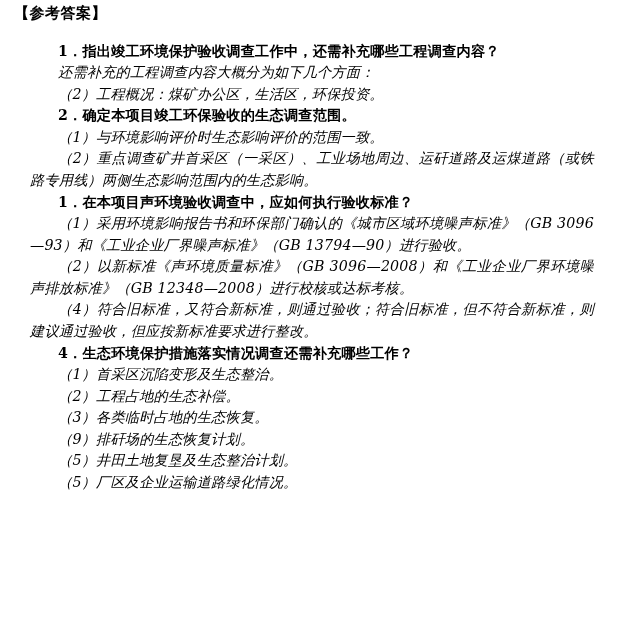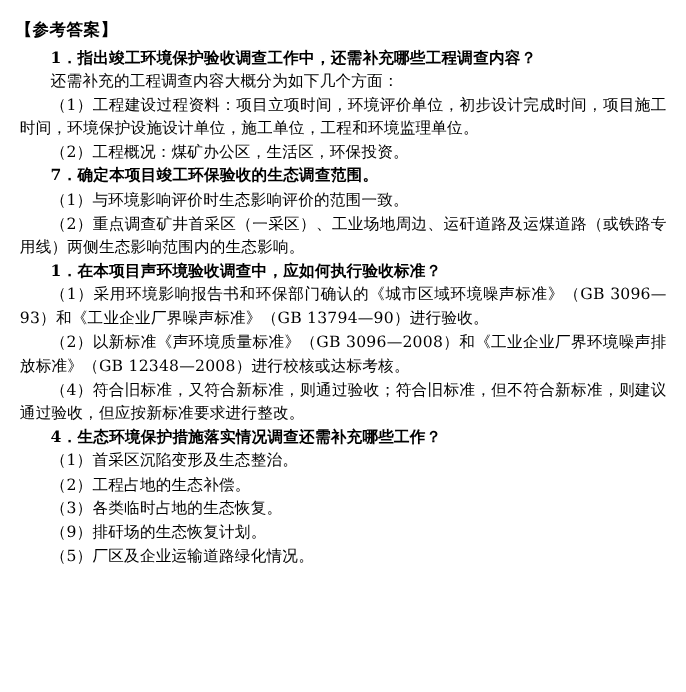--- a/index.html
+++ b/index.html
@@ -12,64 +12,65 @@
     height: 629px;
     font-family: "DejaVu Serif", "Liberation Serif", serif;
     color: #000000;
     overflow: hidden;
   }
   .page {
     position: relative;
     width: 624px;
     height: 609px;
     box-sizing: border-box;
-    padding: 16px 14px 0 14px;
+    padding: 2px 14px 0 14px;
   }
   .doc-title {
     font-size: 15px;
     font-weight: bold;
     line-height: 1.5;
     margin: 0 0 4px 0;
     letter-spacing: 0.5px;
   }
   .para {
     font-size: 14.2px;
     line-height: 1.52;
     margin: 0;
     text-align: justify;
     letter-spacing: 0.2px;
   }
   .indent {
     text-indent: 28px;
+    font-style: italic;
   }
   .qhead {
     font-weight: bold;
     text-indent: 28px;
   }
   .blockwrap {
-    margin: 4px;
+    margin: 16px;
   }
 </style>
 </head>
 <body>
 
 <div class="page">
   <div class="doc-title">【参考答案】</div>
   <div class="blockwrap">
     <p class="para qhead">1．指出竣工环境保护验收调查工作中，还需补充哪些工程调查内容？</p>
     <p class="para indent">还需补充的工程调查内容大概分为如下几个方面：</p>
-    <p class="para indent">（1）工程建设过程资料：项目立项时间，环境评价单位，初步设计完成时间，项目施工时间，环境保护设施设计单位，施工单位，工程和环境监理单位。</p>
     <p class="para indent">（2）工程概况：煤矿办公区，生活区，环保投资。</p>
-    <p class="para qhead">7．确定本项目竣工环保验收的生态调查范围。</p>
+    <p class="para qhead">2．确定本项目竣工环保验收的生态调查范围。</p>
     <p class="para indent">（1）与环境影响评价时生态影响评价的范围一致。</p>
     <p class="para indent">（2）重点调查矿井首采区（一采区）、工业场地周边、运矸道路及运煤道路（或铁路专用线）两侧生态影响范围内的生态影响。</p>
     <p class="para qhead">1．在本项目声环境验收调查中，应如何执行验收标准？</p>
     <p class="para indent">（1）采用环境影响报告书和环保部门确认的《城市区域环境噪声标准》（GB 3096—93）和《工业企业厂界噪声标准》（GB 13794—90）进行验收。</p>
     <p class="para indent">（2）以新标准《声环境质量标准》（GB 3096—2008）和《工业企业厂界环境噪声排放标准》（GB 12348—2008）进行校核或达标考核。</p>
     <p class="para indent">（4）符合旧标准，又符合新标准，则通过验收；符合旧标准，但不符合新标准，则建议通过验收，但应按新标准要求进行整改。</p>
     <p class="para qhead">4．生态环境保护措施落实情况调查还需补充哪些工作？</p>
     <p class="para indent">（1）首采区沉陷变形及生态整治。</p>
     <p class="para indent">（2）工程占地的生态补偿。</p>
     <p class="para indent">（3）各类临时占地的生态恢复。</p>
     <p class="para indent">（9）排矸场的生态恢复计划。</p>
+    <p class="para indent">（5）井田土地复垦及生态整治计划。</p>
     <p class="para indent">（5）厂区及企业运输道路绿化情况。</p>
   </div>
 </div>
 
 </body></html>

